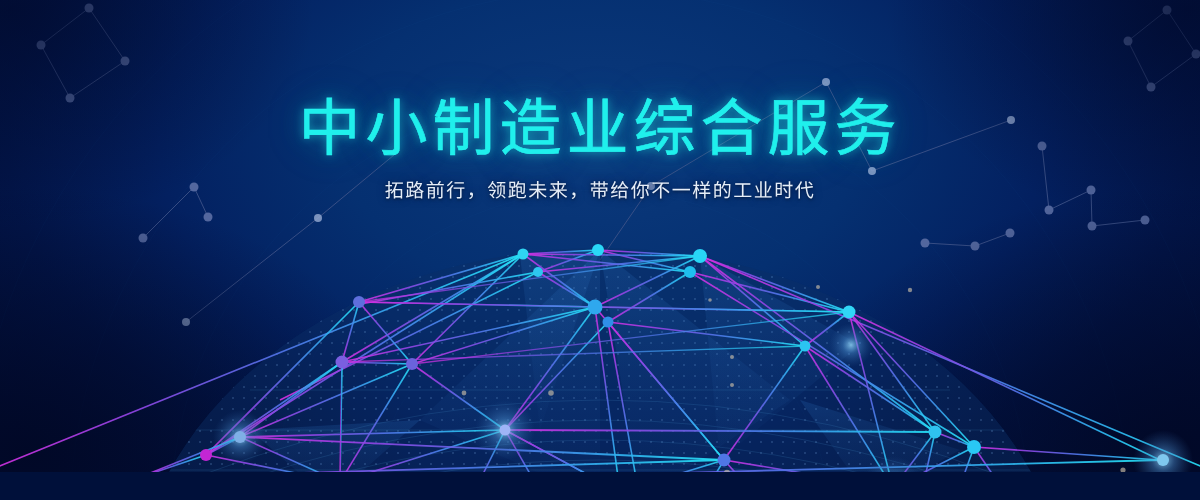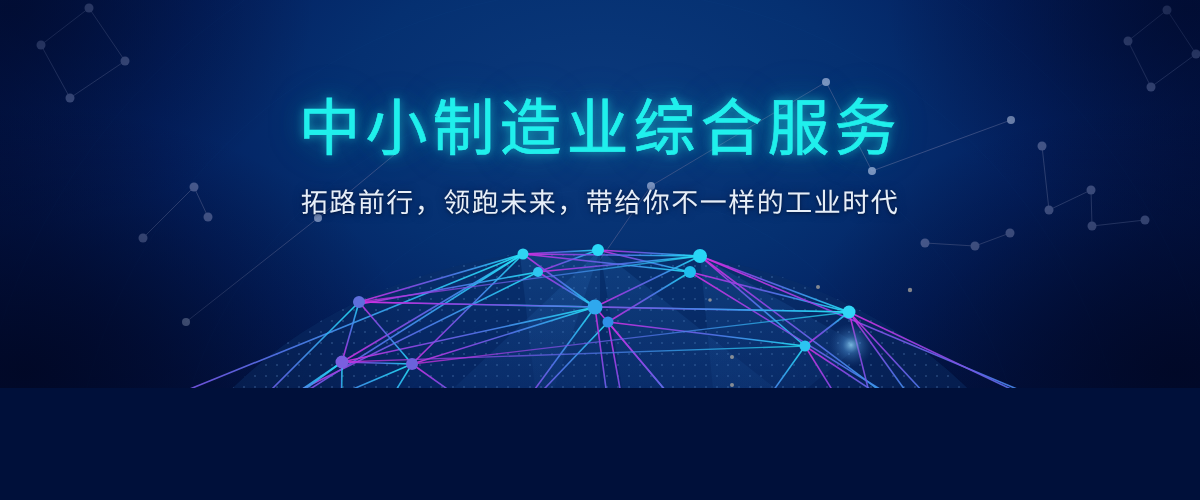--- a/index.html
+++ b/index.html
@@ -4,21 +4,21 @@
 <title>banner</title>
 <style>
   html, body {
     margin: 0;
     padding: 0;
     background: #00103a;
   }
   .stage {
     position: relative;
     width: 1200px;
-    height: 388px;
+    height: 472px;
     overflow: hidden;
     font-family: "Liberation Sans", "DejaVu Sans", sans-serif;
     background: #011149;
   }
 
   
   .bg-base {
     position: absolute;
     inset: 0;
     background:
@@ -55,23 +55,23 @@
     color: #1ff0ec;
     -webkit-text-stroke: 0.6px #25f3ef;
     text-shadow:
       0 0 10px rgba(31,240,236,.55),
       0 0 26px rgba(31,240,236,.3),
       0 0 48px rgba(22,170,210,.22);
     margin: 0;
     white-space: nowrap;
   }
   .subhead {
-    margin: 18px 0 0 0;
+    margin: 12px 0 0 0;
     font-family: "DejaVu Sans", "Liberation Sans", sans-serif;
-    font-size: 27px;
+    font-size: 19px;
     font-weight: 400;
     letter-spacing: 1.5px;
     color: #e6eef8;
     text-shadow: 0 0 8px rgba(10,30,80,.95), 0 1px 3px rgba(0,0,0,.5);
     white-space: nowrap;
   }
 </style>
 </head>
 <body>
 

